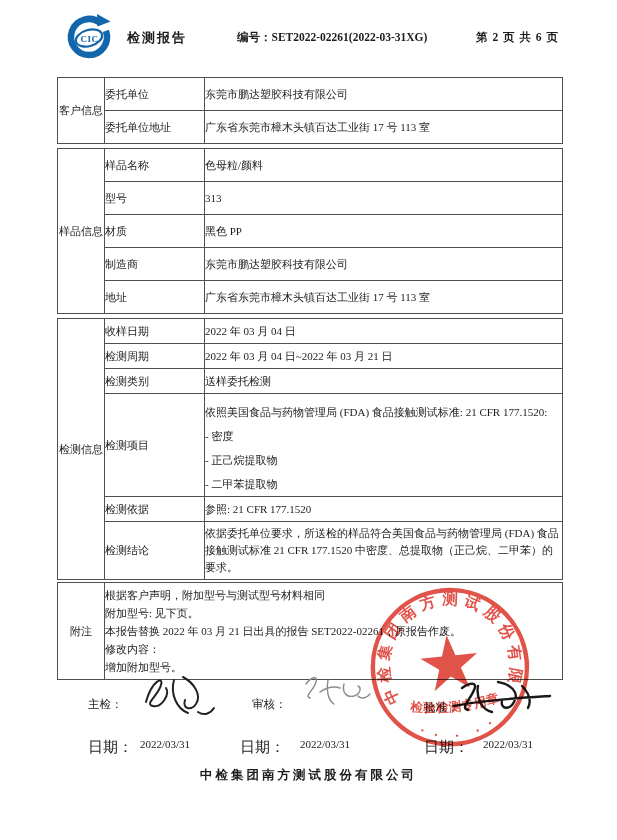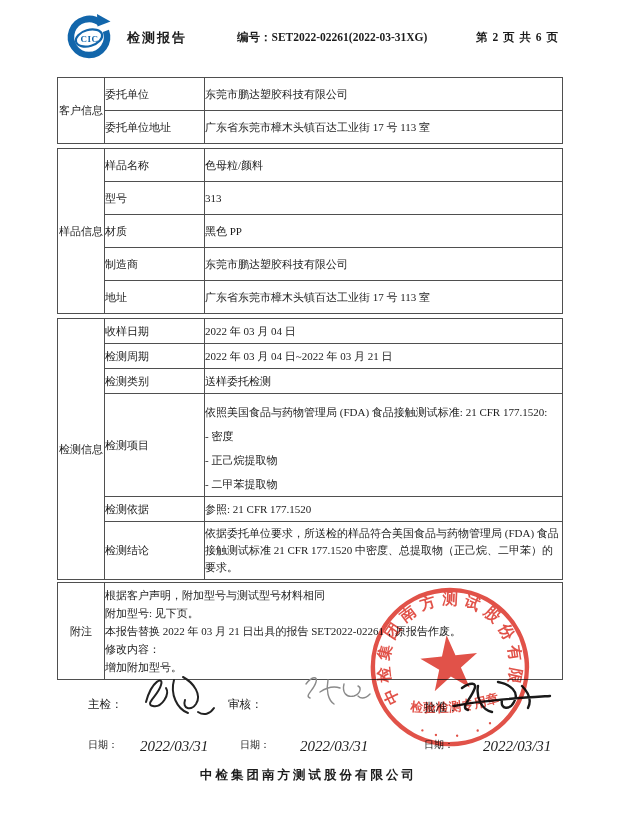--- a/index.html
+++ b/index.html
@@ -25,22 +25,22 @@
   td.flabel{width:99px;padding-left:12px;}
   td.fvalue{padding-left:13px;padding-right:9px;line-height:17px;}
   tr.h32 td{height:26px;}
   tr.h24 td{height:18px;}
   .cell-line{line-height:17px;margin-top:7px;}
   td.remark-cell{padding-left:13px;padding-right:9px;margin-top:7px;}
   .remark-line{line-height:18px;}
   
   .sig-label{position:absolute;font-size:11.5px;}
   .sig-svg{position:absolute;}
-  .date-label{position:absolute;font-size:10px;}
-  .date-value{position:absolute;font-size:15px;font-style:italic;}
+  .date-label{position:absolute;font-size:15px;}
+  .date-value{position:absolute;font-size:11px;}
   
   .stamp{position:absolute;left:367px;top:584px;width:168px;height:168px;opacity:.87;transform:rotate(-6deg);z-index:5;mix-blend-mode:multiply;}
   
   .footer{position:absolute;left:0;top:766px;width:617px;text-align:center;}
   .footer-company{font-size:12.5px;font-weight:bold;letter-spacing:3px;line-height:18px;}
   .footer-line{font-size:11.5px;line-height:17px;}
   .footer-link{color:#0000cc;text-decoration:underline;font-family:"Liberation Serif","DejaVu Serif",serif;}
 </style>
 </head>
 <body>
@@ -147,21 +147,21 @@
         </td>
       </tr>
     </tbody>
       </table>
   </div>
 
   <div class="sig-label" style="left:88px;top:697px;">主检：</div>
   <svg class="sig-svg" style="left:128px;top:668px;" width="98" height="54" viewBox="0 0 98 54">
     <path d="M18,34 C24,12 36,8 33,17 C30,28 16,36 25,38 C34,40 42,26 38,20 M46,12 C42,26 49,41 60,45 M55,9 C66,15 74,27 68,36 C63,43 54,41 57,32 M70,44 C76,48 82,46 86,40" fill="none" stroke="#222222" stroke-width="2" stroke-linecap="round"></path>
   </svg>
-  <div class="sig-label" style="left:228px;top:697px;">审核：</div>
+  <div class="sig-label" style="left:252px;top:697px;">审核：</div>
   <svg class="sig-svg" style="left:292px;top:670px;" width="82" height="48" viewBox="0 0 82 48">
     <path d="M14,14 C20,6 26,6 24,12 C22,20 12,26 18,28 M28,22 C34,18 42,16 48,18 M36,10 C34,20 36,30 42,34 M52,14 C50,22 54,28 62,26 C68,24 70,18 66,16 M66,26 C70,30 74,28 78,24" fill="none" stroke="#8a8a8a" stroke-width="1.4" stroke-linecap="round"></path>
   </svg>
   <div class="sig-label" style="left:424px;top:700px;text-align:right;">批准：</div>
   <svg class="sig-svg" style="left:448px;top:672px;" width="108" height="56" viewBox="0 0 108 56">
     <path d="M14,16 C22,10 30,10 26,18 C22,28 12,36 20,38 M30,14 C28,26 34,38 44,40 M50,10 C62,12 72,20 66,30 C62,38 52,38 54,28 M74,14 C80,20 84,28 80,36 M6,34 C34,28 70,26 102,24" fill="none" stroke="#1a1a1a" stroke-width="2.4" stroke-linecap="round"></path>
   </svg>
 
   <div class="date-label" style="left:88px;top:738px;">日期：</div>
   <div class="date-value" style="left:140px;top:738px;">2022/03/31</div>

